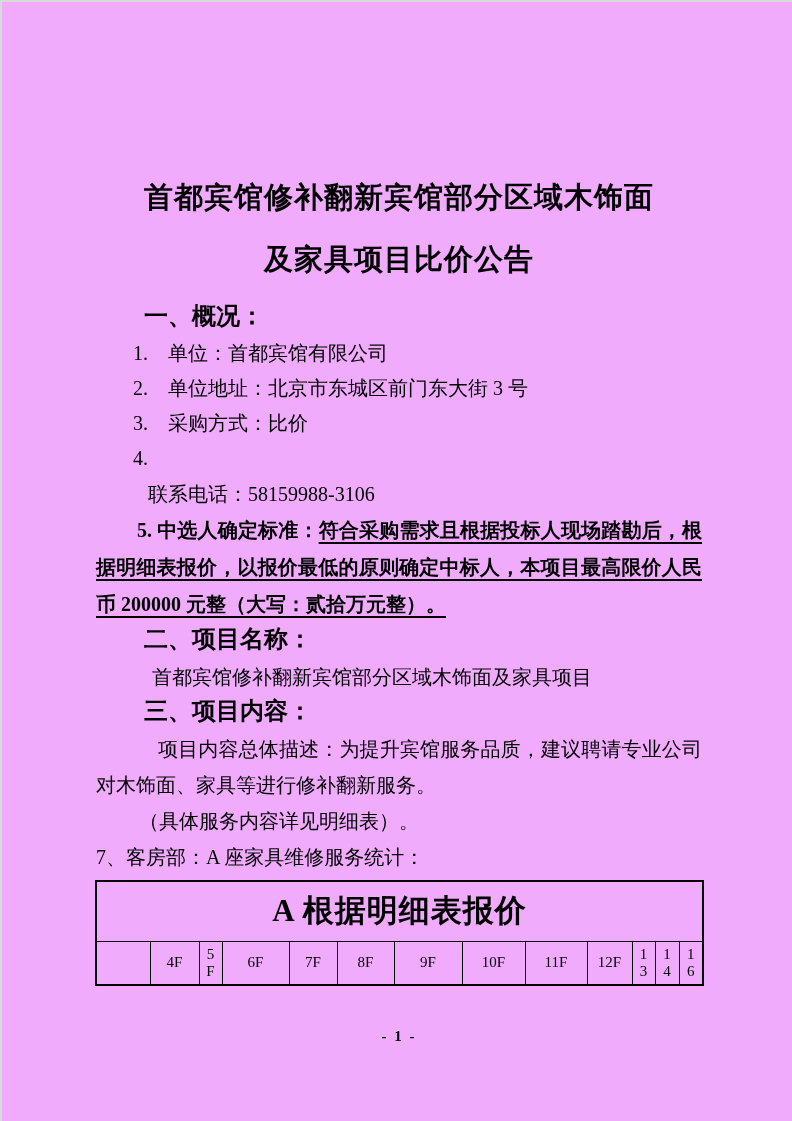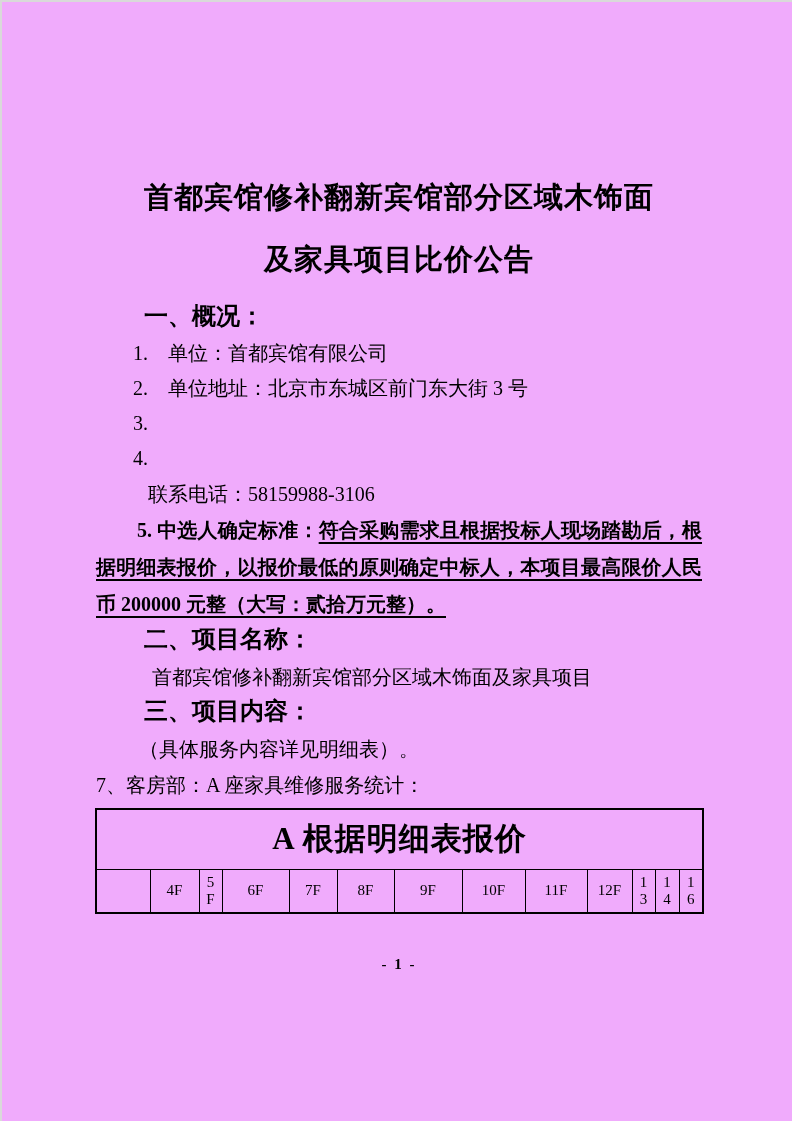--- a/index.html
+++ b/index.html
@@ -148,34 +148,36 @@
       <li class="num-item">
         <span class="num">1.</span>
         <span>单位：首都宾馆有限公司</span>
       </li>
       <li class="num-item">
         <span class="num">2.</span>
         <span>单位地址：北京市东城区前门东大街 3 号</span>
       </li>
       <li class="num-item">
         <span class="num">3.</span>
+        <span>采购方式：比价</span>
       </li>
       <li class="num-item">
         <span class="num">4.</span>
       </li>
     </ul>
 
     <div class="phone-line">联系电话：58159988-3106</div>
 
     <p class="clause"><span>5. 中选人确定标准：</span><span class="u">符合采购需求且根据投标人现场踏勘后，根据明细表报价，以报价最低的原则确定中标人，本项目最高限价人民币 200000 元整（大写：贰拾万元整）。</span></p>
 
     <div class="sec-heading">二、项目名称：</div>
     <div class="sec2-content">首都宾馆修补翻新宾馆部分区域木饰面及家具项目</div>
 
     <div class="sec-heading">三、项目内容：</div>
+    <p class="para-desc">项目内容总体描述：为提升宾馆服务品质，建议聘请专业公司对木饰面、家具等进行修补翻新服务。</p>
     <div class="para-note">（具体服务内容详见明细表）。</div>
     <div class="table-intro">7、客房部：A 座家具维修服务统计：</div>
 
     <table class="stat">
       <colgroup>
         <col style="width:54px">
           <col style="width:49px">
           <col style="width:23px">
         <col style="width:67px">
           <col style="width:48px">

